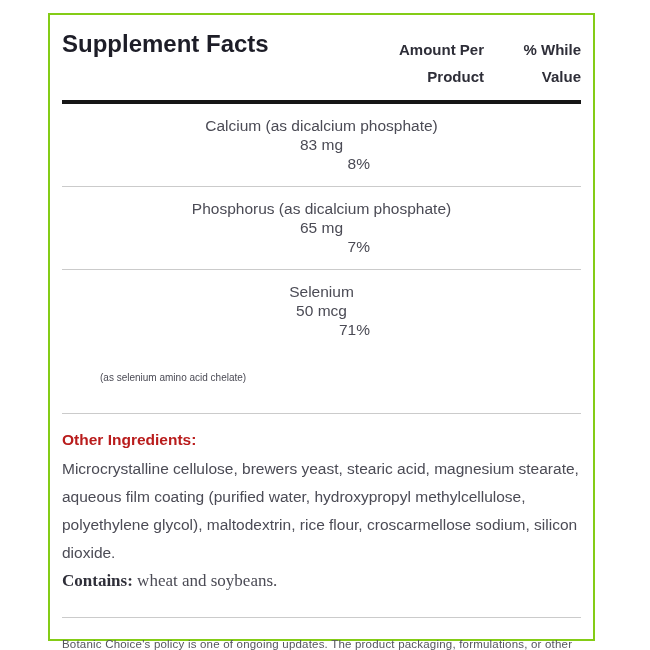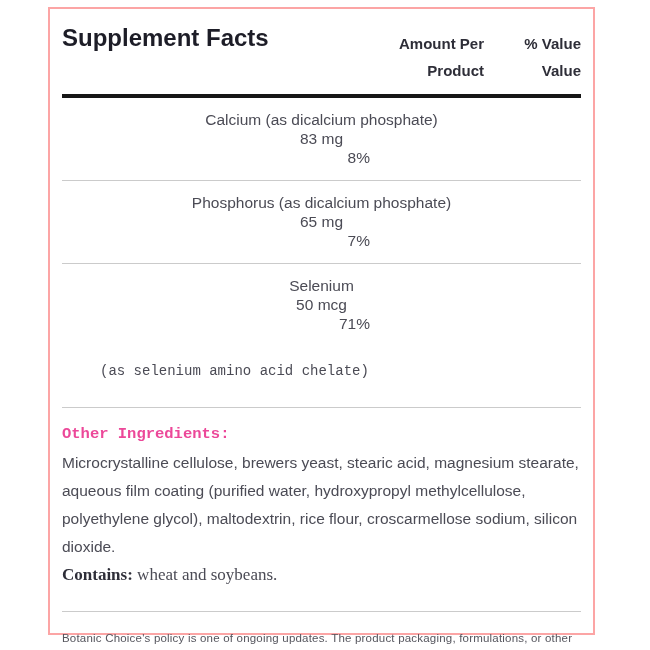--- a/index.html
+++ b/index.html
@@ -7,23 +7,23 @@
   body {
     width: 650px; height: 650px;
     font-family: "Liberation Sans", sans-serif;
     position: relative;
     color: #4b4b55;
   }
   .page { position: relative; width: 650px; height: 650px; background: #ffffff; overflow: hidden; }
 
   .panel {
     position: absolute;
-    left: 48px; top: 7px;
+    left: 48px; top: 13px;
     width: 547px; height: 628px;
-    border: 2px solid #fca5a5;
+    border: 2px solid #84cc16;
     background: #ffffff;
     padding: 16px 12px 4px 12px;
   }
 
   
   .header-row { display: flex; }
   .title-block { flex: 1; min-width: 0; }
   .panel-title {
     font-size: 24px;
     font-weight: bold;
@@ -60,34 +60,32 @@
     padding: 12px 0 13px 0;
     line-height: 19px;
     flex-direction: column;
   }
   .n-name { flex: 1; }
   .n-amount { width: 120px; text-align: center; white-space: nowrap; }
   .n-dv { width: 97px; text-align: right; white-space: nowrap; }
   .divider { height: 1px; background: #cbcbcb; }
 
   .note-row {
-    font-size: 14px;
+    font-size: 10px;
     color: #4b4b55;
     padding: 16px 0 26px 38px;
     line-height: 19px;
-    font-family: Liberation Mono, monospace;
   }
 
   .section-heading {
     font-size: 15.5px;
     font-weight: bold;
-    color: #ec4899;
+    color: #b91c1c;
     margin-top: 16px;
     line-height: 20px;
-    font-family: Liberation Mono, monospace;
   }
   .ingredients-text {
     font-size: 15.5px;
     color: #4b4b55;
     line-height: 28px;
     margin-top: 5px;
   }
   .contains-line {
     font-size: 17px;
     color: #4b4b55;
@@ -120,21 +118,21 @@
 
     <div class="header-row">
       <div class="title-block">
         <div class="panel-title">Supplement Facts</div>
       </div>
       <div class="col-head amount">
         <div>Amount Per</div>
         <div>Product</div>
       </div>
       <div class="col-head dv">
-        <div>% Value</div>
+        <div>% While</div>
         <div>Value</div>
       </div>
     </div>
 
     <div class="thick-rule"></div>
 
     <div class="nutrient-row">
       <div class="n-name">Calcium (as dicalcium phosphate)</div>
       <div class="n-amount">83 mg</div>
       <div class="n-dv">8%</div>

